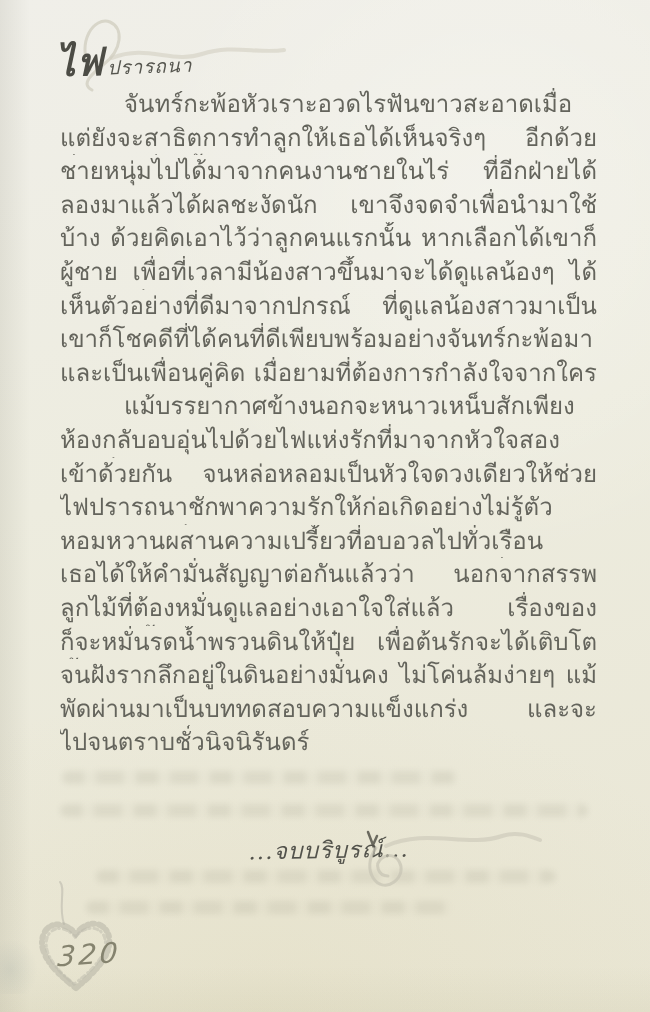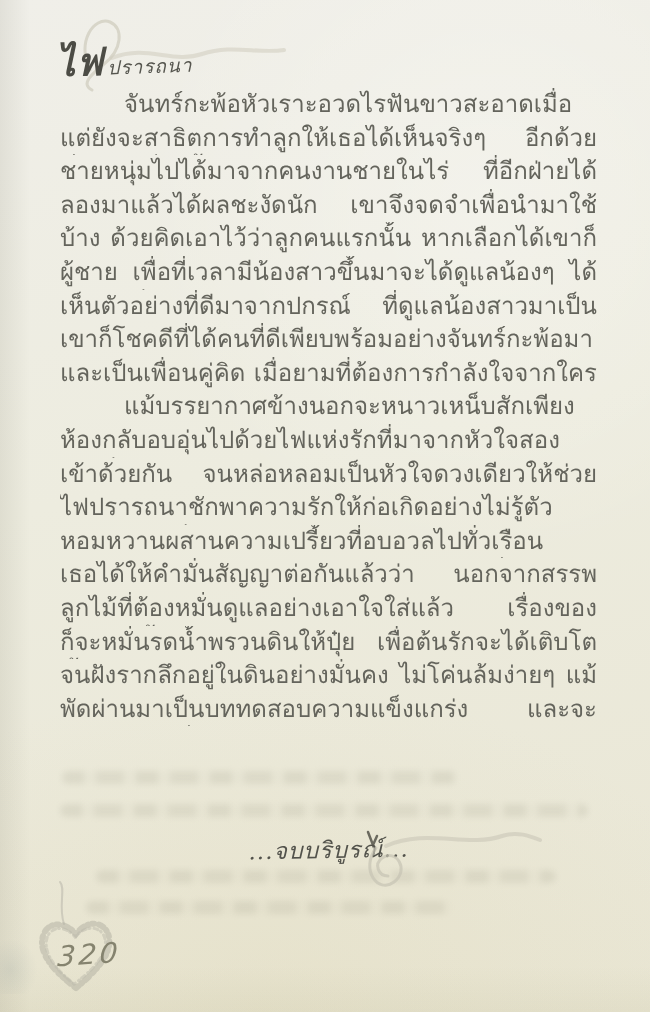--- a/index.html
+++ b/index.html
@@ -112,20 +112,21 @@
         <div class="line first">แม้บรรยากาศข้างนอกจะหนาวเหน็บสักเพียงใด แต่ภายใน</div>
         <div class="line">ห้องกลับอบอุ่นไปด้วยไฟแห่งรักที่มาจากหัวใจสองดวงที่ร้อยเรียง</div>
         <div class="line">เข้าด้วยกัน จนหล่อหลอมเป็นหัวใจดวงเดียวให้ช่วยกันดูแล</div>
         <div class="line">ไฟปรารถนาชักพาความรักให้ก่อเกิดอย่างไม่รู้ตัว ท่ามกลางกลิ่น</div>
         <div class="line">หอมหวานผสานความเปรี้ยวที่อบอวลไปทั่วเรือนลูกไม้ ซึ่งเขาและ</div>
         <div class="line">เธอได้ให้คำมั่นสัญญาต่อกันแล้วว่า นอกจากสรรพชีวิตในเรือน</div>
         <div class="line">ลูกไม้ที่ต้องหมั่นดูแลอย่างเอาใจใส่แล้ว เรื่องของหัวใจ...ทั้งสอง</div>
         <div class="line">ก็จะหมั่นรดน้ำพรวนดินให้ปุ๋ย เพื่อต้นรักจะได้เติบโตขึ้นไปทุกวัน</div>
         <div class="line">จนฝังรากลึกอยู่ในดินอย่างมั่นคง ไม่โค่นล้มง่ายๆ แม้จะมีพายุร้าย</div>
         <div class="line">พัดผ่านมาเป็นบททดสอบความแข็งแกร่ง และจะยืนต้นอย่างมั่นคง</div>
+        <div class="line last">ไปจนตราบชั่วนิจนิรันดร์</div>
       </div>
     </div>
 
   <div class="bleed bleed1"></div>
   <div class="bleed bleed2"></div>
   <div class="bleed bleed3"></div>
   <div class="bleed bleed4"></div>
 
   <div class="ending">...จบบริบูรณ์...</div>
 

